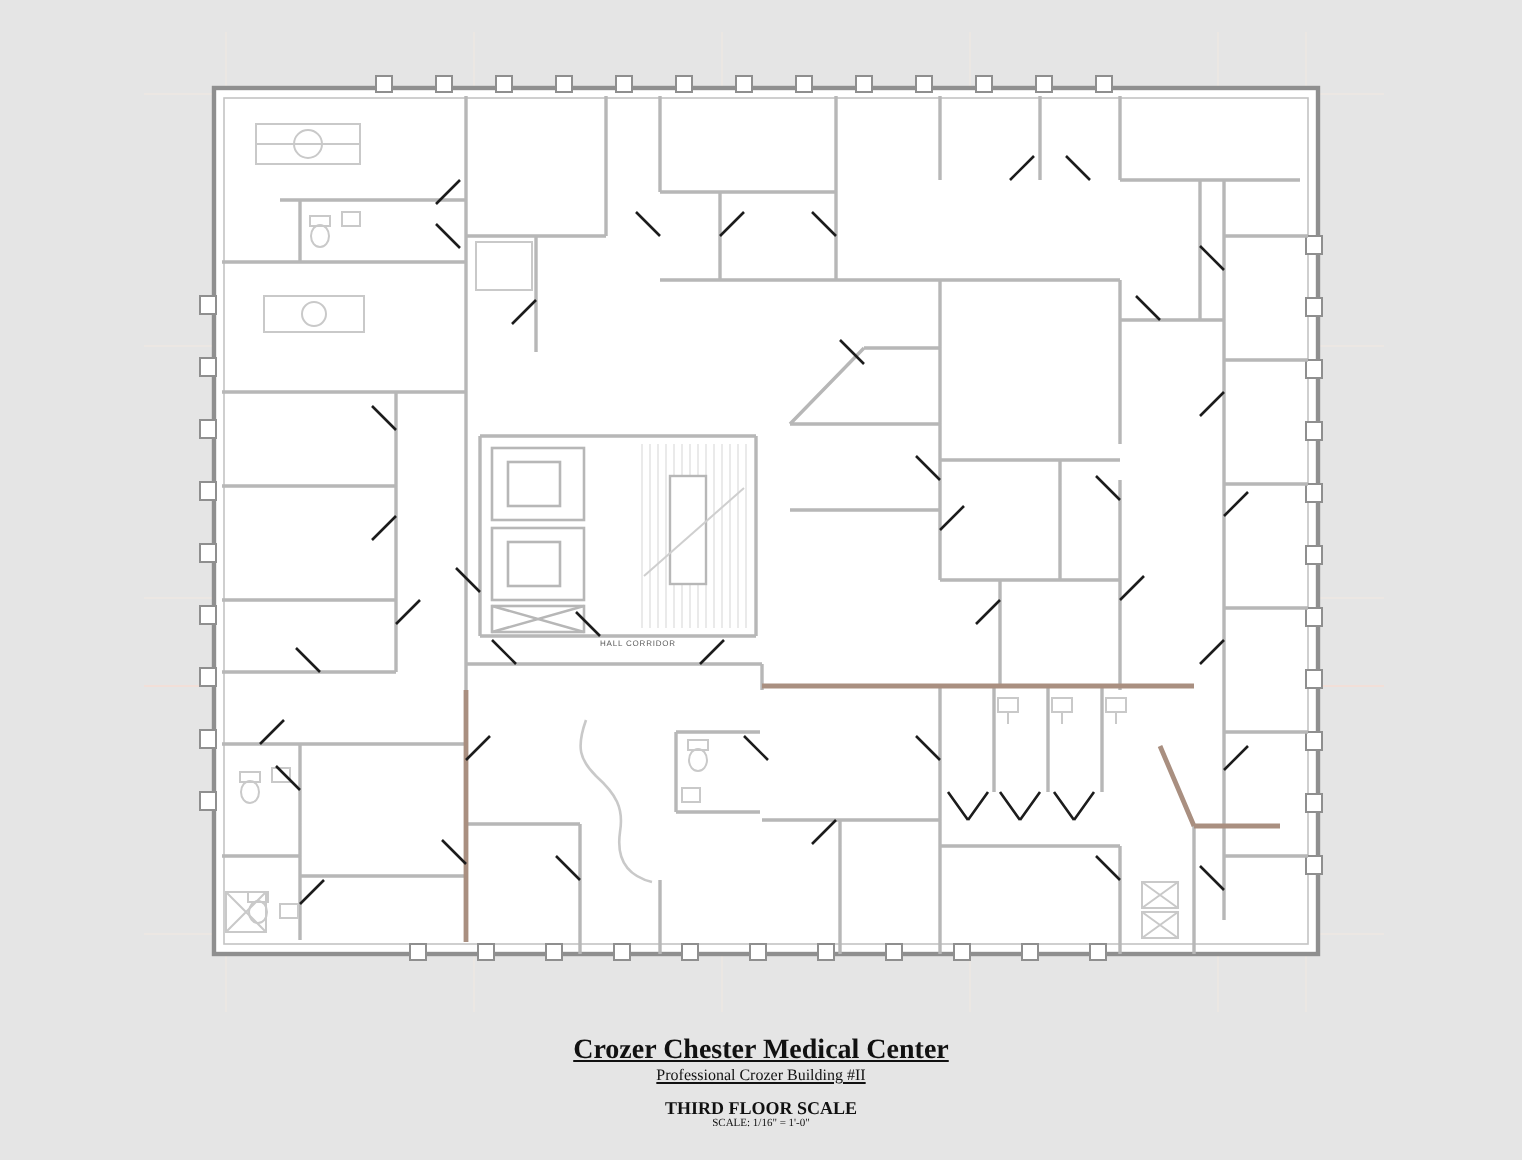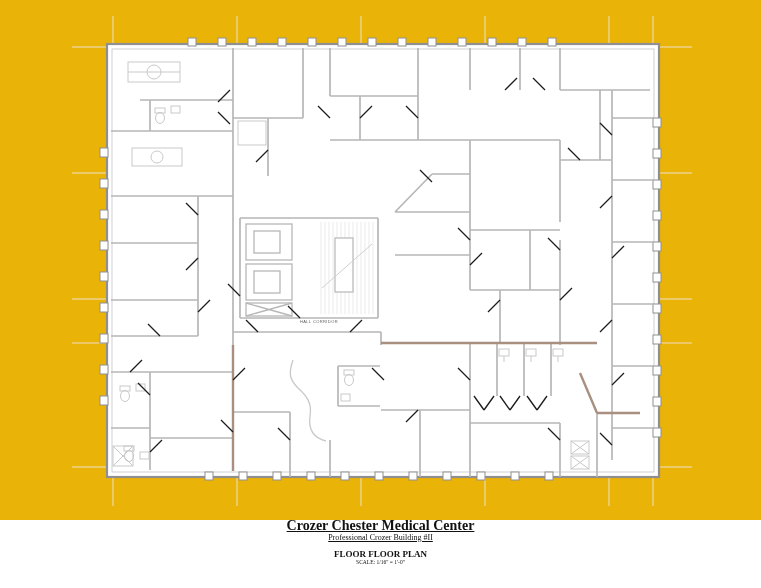--- a/index.html
+++ b/index.html
@@ -7,22 +7,22 @@
     padding: 0;
     background: #ffffff;
     width: 761px;
     height: 588px;
     overflow: hidden;
     font-family: "Liberation Serif", serif;
   }
   #sheet {
     position: relative;
     width: 761px;
-    height: 520px;
-    background: #eab308;
+    height: 580px;
+    background: #e5e5e5;
   }
   #plan-svg {
     position: absolute;
     left: 0;
     top: 0;
   }
   .corridor-label {
     position: absolute;
     left: 284px;
     top: 319px;
@@ -230,17 +230,17 @@
         M500,396 L510,410 M520,396 L510,410
         M527,396 L537,410 M547,396 L537,410"></path>
     </g>
   </svg>
 
   <div class="corridor-label">HALL CORRIDOR</div>
 
   <div class="title-block">
     <div class="facility">Crozer Chester Medical Center</div>
     <div class="building">Professional Crozer Building #II</div>
-    <div class="drawing">FLOOR FLOOR PLAN</div>
+    <div class="drawing">THIRD FLOOR SCALE</div>
     <div class="scale">SCALE: 1/16" = 1'-0"</div>
   </div>
 
 </div>
 
 </body></html>

